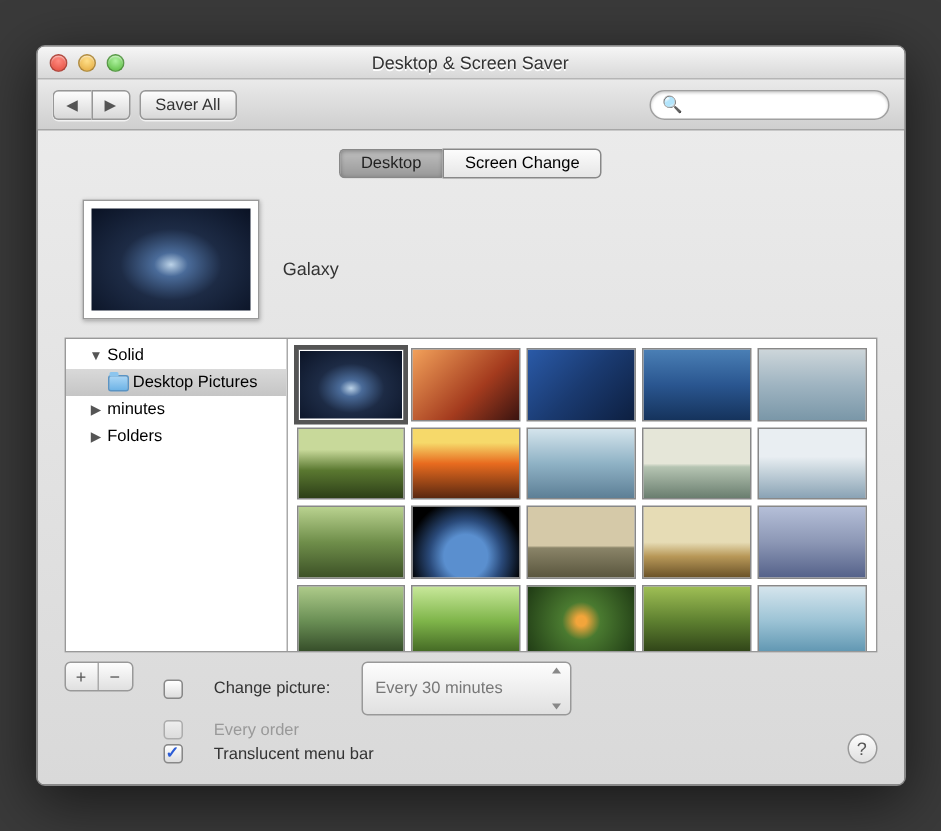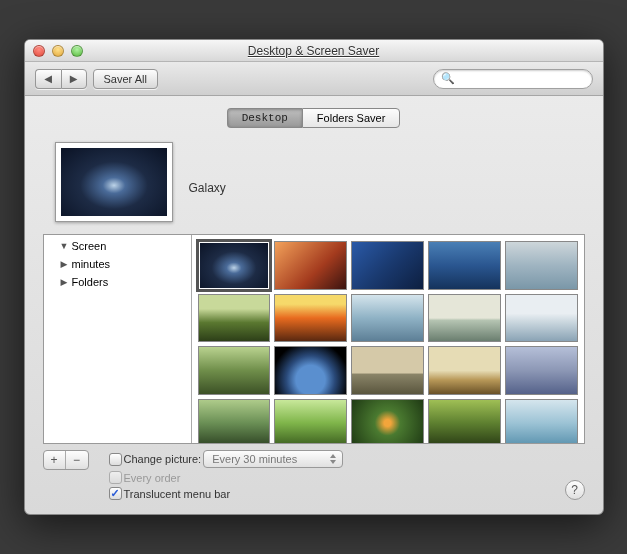--- a/index.html
+++ b/index.html
@@ -27,21 +27,21 @@
     border-bottom: 1px solid #b5b5b5;
     display: flex;
     align-items: center;
     position: relative;
   }
   .traffic-lights { display: flex; gap: 7px; padding-left: 8px; }
   .tl { width: 12px; height: 12px; border-radius: 50%; border: 0.5px solid rgba(0,0,0,0.25); box-shadow: inset 0 1px 1px rgba(255,255,255,0.5);}
   .tl.red { background: radial-gradient(circle at 50% 35%, #ff8a80, #e24a3b); }
   .tl.yellow { background: radial-gradient(circle at 50% 35%, #ffe08a, #e2a73b); }
   .tl.green { background: radial-gradient(circle at 50% 35%, #aef2a0, #56b83b); }
-  .win-title { position: absolute; left:0; right:0; text-align:center; font-size: 12px; color:#333; text-shadow: 0 1px 0 #fff; text-decoration: underline;}
+  .win-title { position: absolute; left:0; right:0; text-align:center; font-size: 12px; color:#333; text-shadow: 0 1px 0 #fff;}
   .toolbar {
     height: 34px;
     background: linear-gradient(#eaeaea, #cfcfcf);
     border-bottom: 1px solid #a6a6a6;
     display: flex;
     align-items: center;
     padding: 0 10px;
     gap: 6px;
   }
   .nav-btn {
@@ -71,21 +71,21 @@
   .search input { border:none;outline:none;width:100%;font-size:11px;background:transparent;}
   .content { padding: 12px 18px 14px 18px; }
   .tabs { display:flex; justify-content:center; margin-bottom:10px;}
   .tab {
     height: 20px; padding: 0 14px; font-size:11px;
     border:1px solid #888; display:flex;align-items:center;
     background: linear-gradient(#fcfcfc,#e6e6e6);
   }
   .tab:first-child{border-top-left-radius:4px;border-bottom-left-radius:4px;border-right:none}
   .tab:last-child{border-top-right-radius:4px;border-bottom-right-radius:4px}
-  .tab.active{background:linear-gradient(#bfbfbf,#989898);color:#222;box-shadow: inset 0 1px 3px rgba(0,0,0,0.3); font-family: Liberation Mono, monospace;}
+  .tab.active{background:linear-gradient(#bfbfbf,#989898);color:#222;box-shadow: inset 0 1px 3px rgba(0,0,0,0.3);}
   .preview-row { display:flex; align-items:center; gap: 16px; padding: 4px 12px 12px 12px;}
   .preview-box {
     width: 118px; height: 80px; background:#fff; border:1px solid #999;
     box-shadow: 0 1px 3px rgba(0,0,0,0.3), inset 0 0 0 4px #fff;
     display:flex;align-items:center;justify-content:center;
   }
   .preview-img{width:106px;height:68px;}
   .wallpaper-name{font-size:12px;color:#333;margin-top:12px;}
   .split { display:flex; gap:0; border:1px solid #999; background:#fff; height: 210px; }
   .sidebar {
@@ -109,27 +109,27 @@
   }
   .thumb {
     aspect-ratio: 1.5/1; border:1px solid #888;
   }
   .thumb.selected{outline:3px solid #555; outline-offset:-1px; box-shadow: 0 0 0 1px #fff inset;}
   .below-split{display:flex;align-items:flex-start;margin-top:6px;}
   .addremove{display:flex;border:1px solid #999;border-radius:4px;overflow:hidden;background:linear-gradient(#fdfdfd,#e0e0e0);}
   .addremove div{width:22px;height:18px;display:flex;align-items:center;justify-content:center;font-size:12px;color:#555}
   .addremove div:first-child{border-right:1px solid #aaa}
   .options{margin-left: 148px; display:flex;flex-direction:column;gap:3px;}
-  .chk-row{display:flex;align-items:center;gap:2px;font-size:11px;color:#333}
+  .chk-row{display:flex;align-items:center;gap:21px;font-size:11px;color:#333}
   .chk{width:13px;height:13px;border:1px solid #888;border-radius:3px;background:linear-gradient(#fff,#ddd);display:flex;align-items:center;justify-content:center;font-size:10px;}
   .chk.checked{background:linear-gradient(#fff,#ddd)}
   .chk.checked::after{content:"✓";color:#2b5cd6;font-weight:bold;font-size:11px;line-height:1}
   .chk.disabled{opacity:0.55}
   .popup{
-    height:18px;border:1px solid #999;border-radius:4px;
+    height:36px;border:1px solid #999;border-radius:4px;
     background:linear-gradient(#fdfdfd,#e0e0e0);
     padding:0 18px 0 8px;font-size:11px;display:flex;align-items:center;
     color:#777;position:relative;min-width:140px;text-align:right;
   }
   .popup::after{content:"";position:absolute;right:6px;top:3px;width:0;height:0;border-left:3px solid transparent;border-right:3px solid transparent;border-bottom:4px solid #888}
   .popup::before{content:"";position:absolute;right:6px;bottom:3px;width:0;height:0;border-left:3px solid transparent;border-right:3px solid transparent;border-top:4px solid #888}
   .disabled-text{color:#999}
   .help-btn{
     margin-left:auto;width:20px;height:20px;border-radius:50%;
     border:1px solid #999;background:linear-gradient(#fdfdfd,#e0e0e0);
@@ -179,35 +179,39 @@
     <div class="showall">Saver All</div>
     <div class="search">
       <span style="color:#888">🔍</span>
       <input type="text" placeholder="" style="">
     </div>
   </div>
 
   <div class="content">
     <div class="tabs">
       <div class="tab active">Desktop</div>
-      <div class="tab">Folders Saver</div>
+      <div class="tab">Screen Change</div>
     </div>
 
     <div class="preview-row">
       <div class="preview-box">
         <div class="preview-img g-galaxy"></div>
       </div>
       <div class="wallpaper-name">Galaxy</div>
     </div>
 
     <div class="split">
       <div class="sidebar">
         <div class="side-row indent1">
           <span class="disclosure">▼</span>
-          <span>Screen</span>
+          <span>Solid</span>
+        </div>
+        <div class="side-row indent2 selected">
+          <span class="folder-icon"></span>
+          <span>Desktop Pictures</span>
         </div>
         <div class="side-row indent1">
           <span class="disclosure">▶</span>
           <span>minutes</span>
         </div>
         <div class="side-row indent1">
           <span class="disclosure">▶</span>
           <span>Folders</span>
         </div>
       </div>

